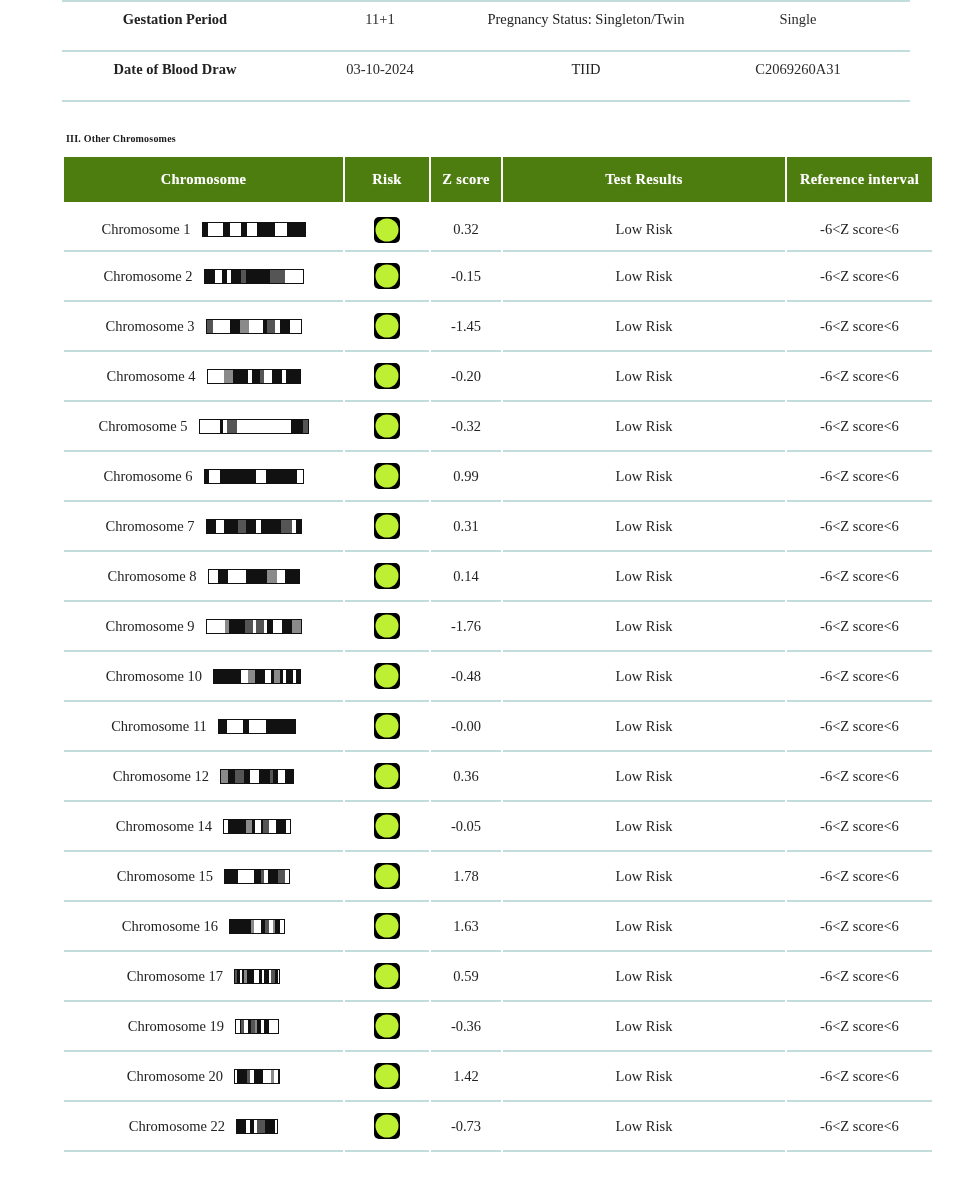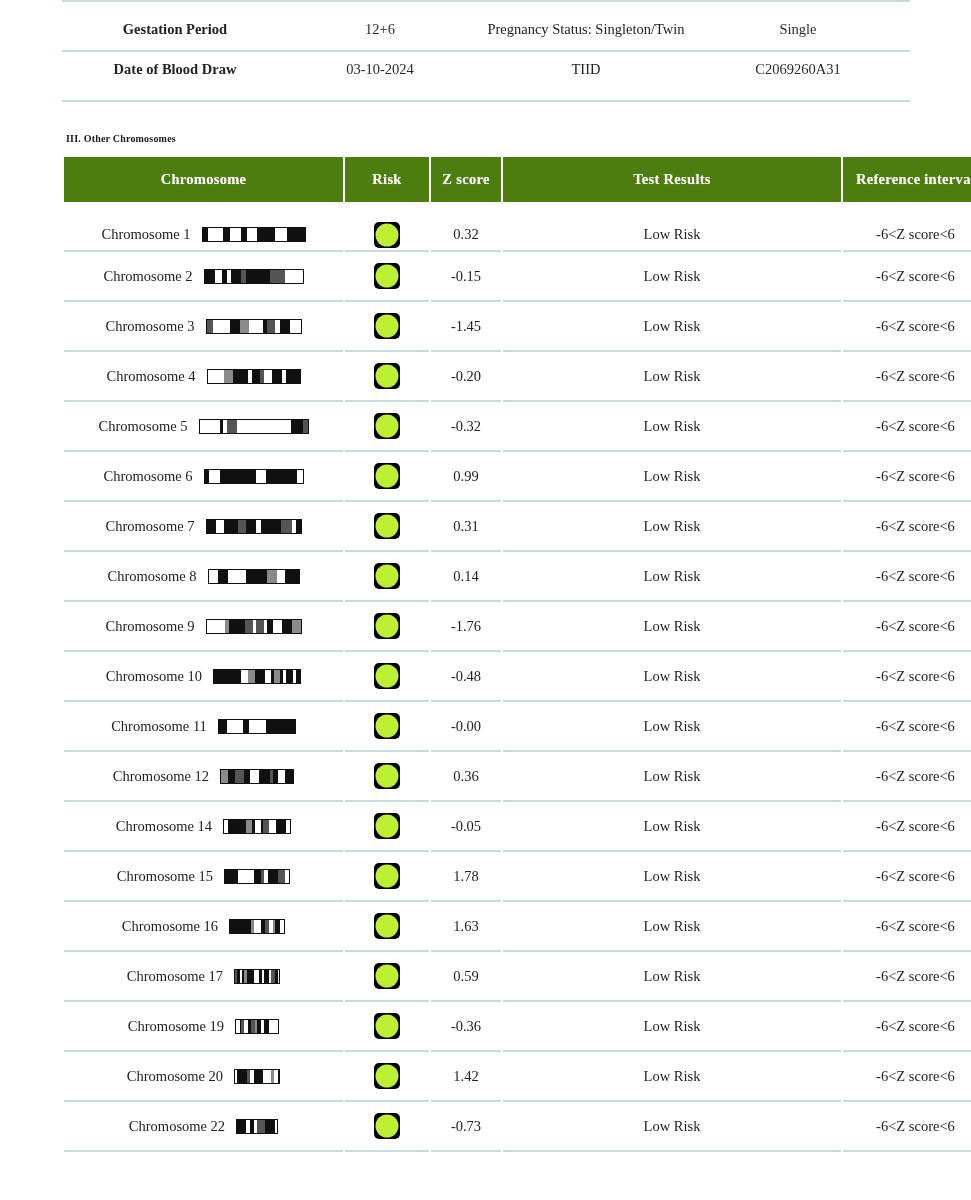--- a/index.html
+++ b/index.html
@@ -48,32 +48,32 @@
     font-size: 14.5px;
     height: 45px;
     vertical-align: middle;
     text-align: center;
     letter-spacing: .3px;
     text-shadow: 0 0 1px rgba(255,255,255,.35);
   }
   th.c-chrom { width: 279px; }
   th.c-risk  { width: 84px; }
   th.c-z     { width: 70px; }
-  th.c-test  { width: 338px; }
+  th.c-test  { width: 282px; }
   th.c-ref   { width: 145px; }
 
   tbody td {
     border-bottom: 2px solid #c3dcdc;
     height: 50px;
     font-size: 14.5px;
     vertical-align: middle;
     text-align: center;
     color: #222;
   }
-  tbody tr:first-child td { padding-top: 18px; }
+  tbody tr:first-child td { padding-top: 8px; }
 
   
   .chrom-cell { display: flex; align-items: center; justify-content: center; gap: 11px; }
   .chrom-name { white-space: nowrap; font-size: 14.5px; }
 
   
   .ideo {
     height: 15px;
     border: 1.4px solid #111;
     background-color: #fff;
@@ -100,21 +100,21 @@
 </style>
 </head>
 <body>
 
 <div class="page">
 
   <table class="info-table">
     <tbody>
       <tr class="first">
         <td class="info-label">Gestation Period</td>
-        <td class="info-value">12+6</td>
+        <td class="info-value">11+1</td>
         <td class="info-label2">Pregnancy Status: Singleton/Twin</td>
         <td class="info-value2">Single</td>
       </tr>
       <tr>
         <td class="info-label">Date of Blood Draw</td>
         <td class="info-value">03-10-2024</td>
         <td class="info-label2">TIID</td>
         <td class="info-value2">C2069260A31</td>
       </tr>
     </tbody>

